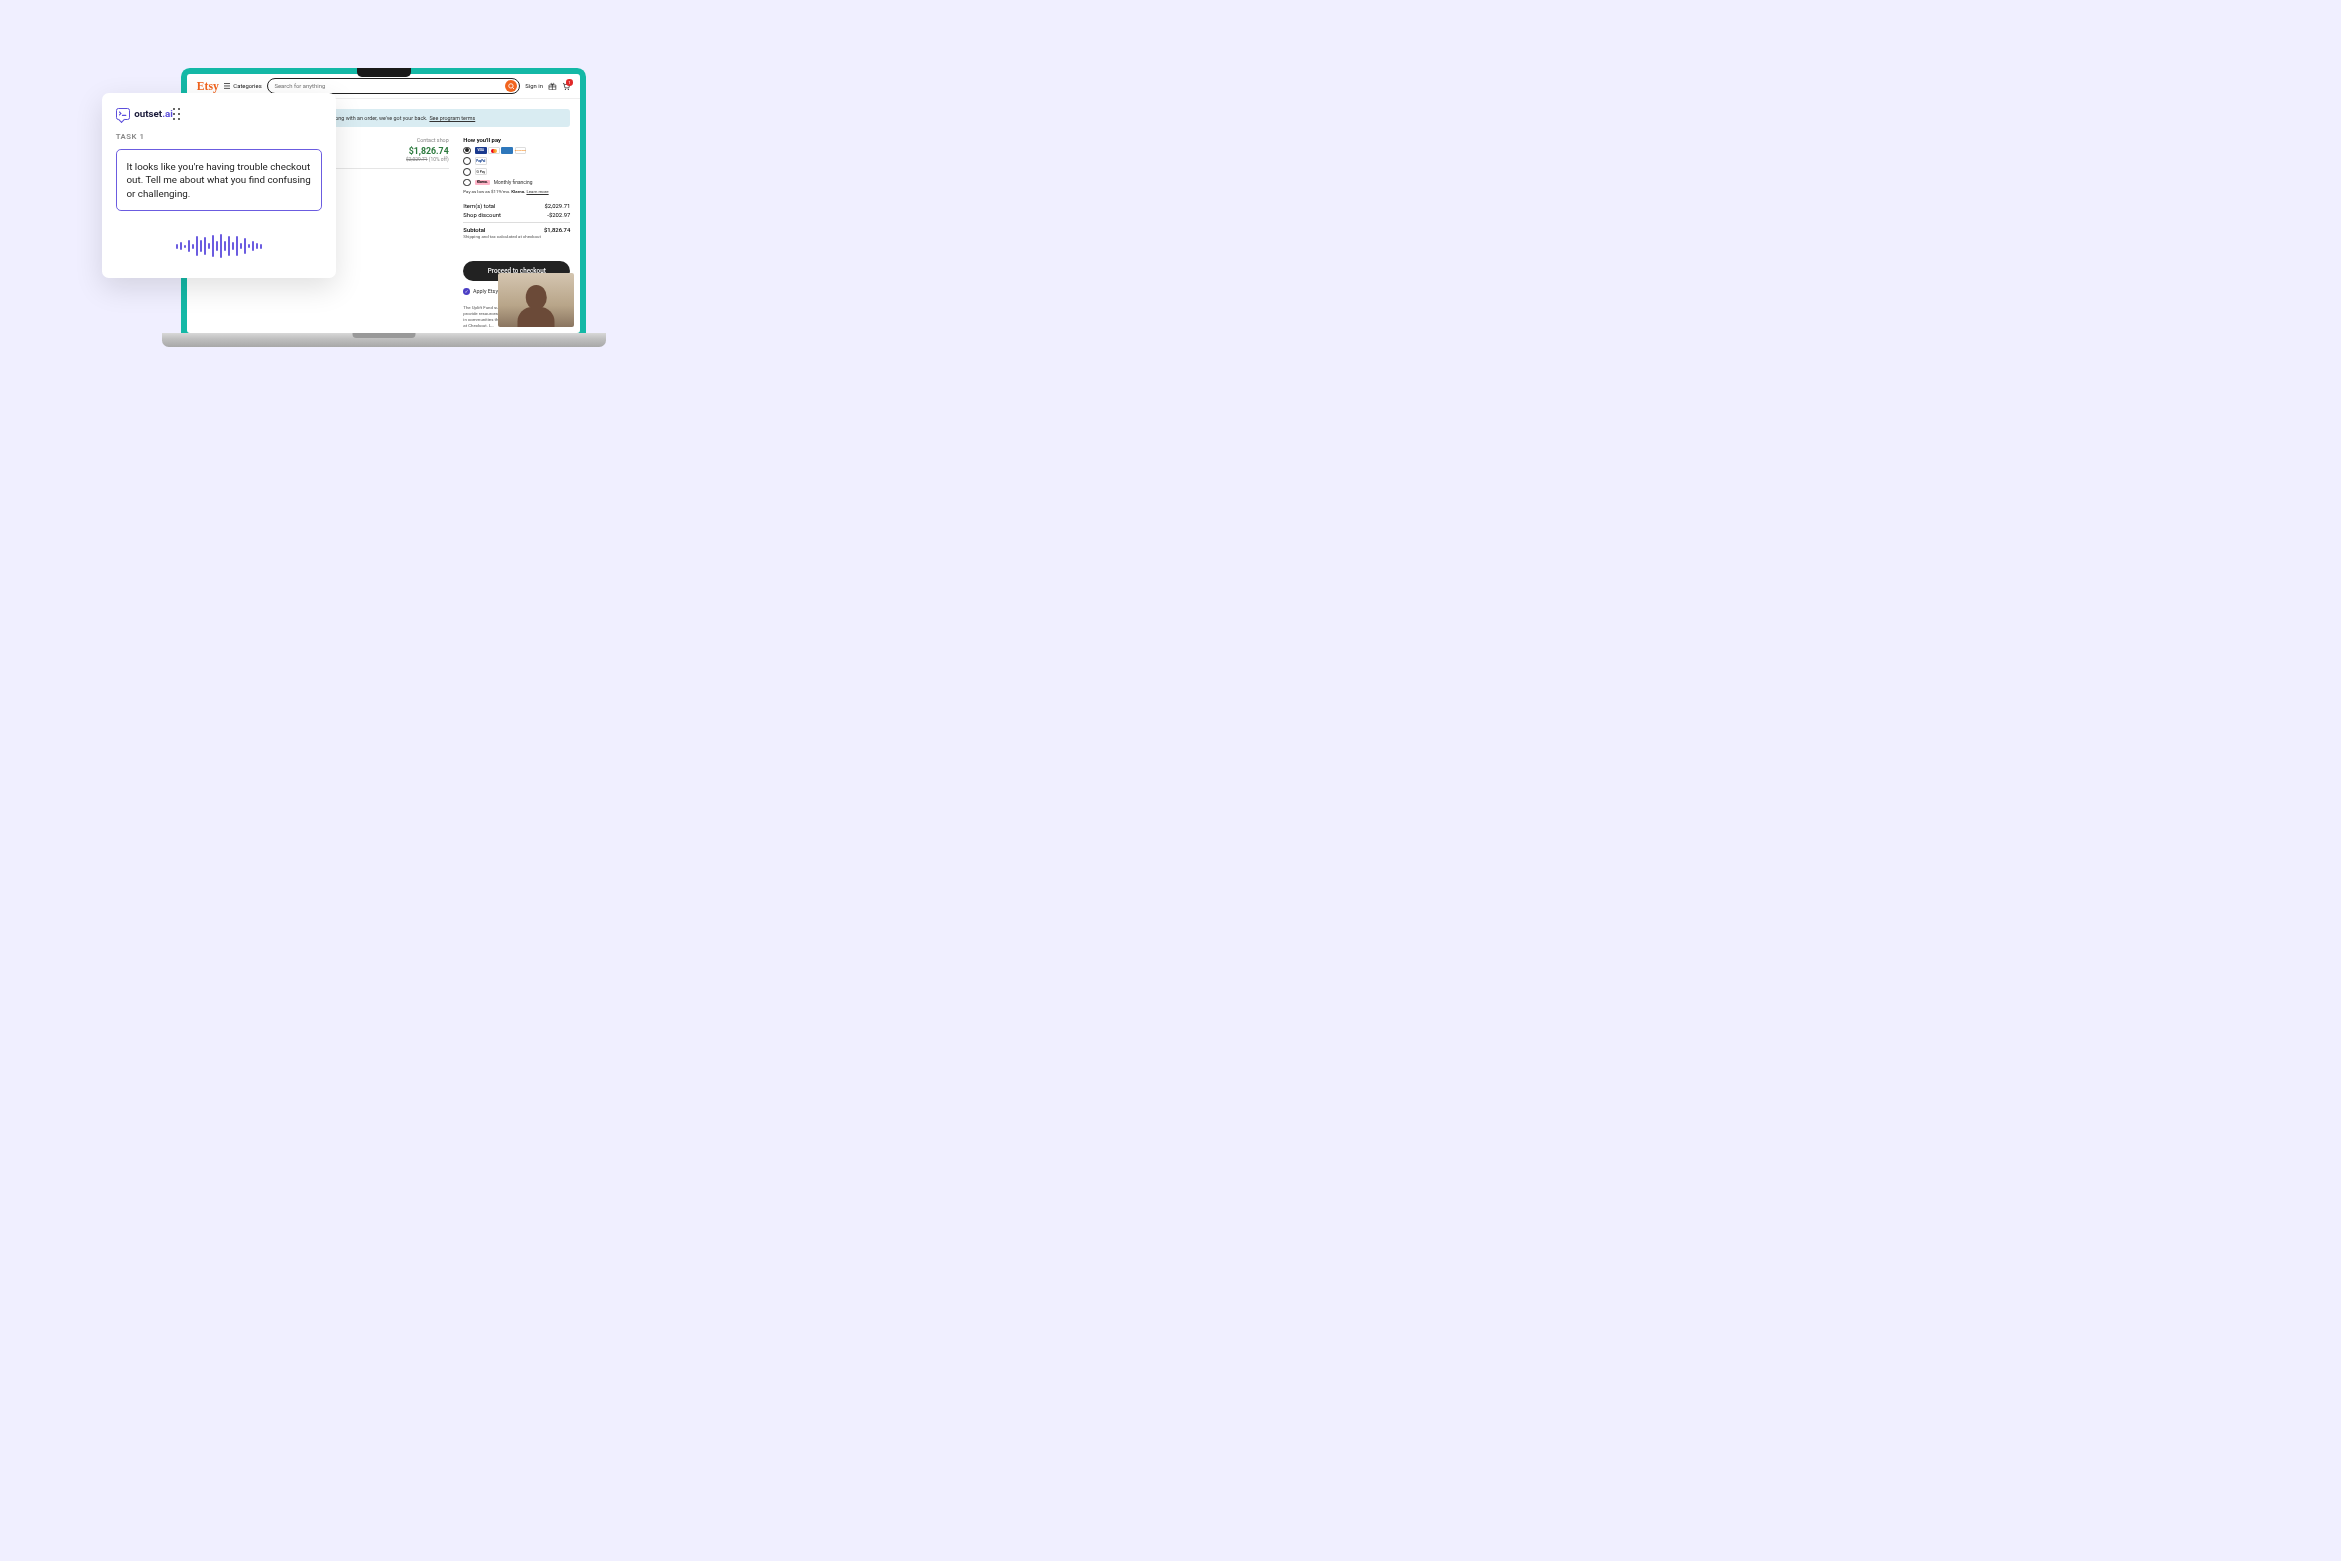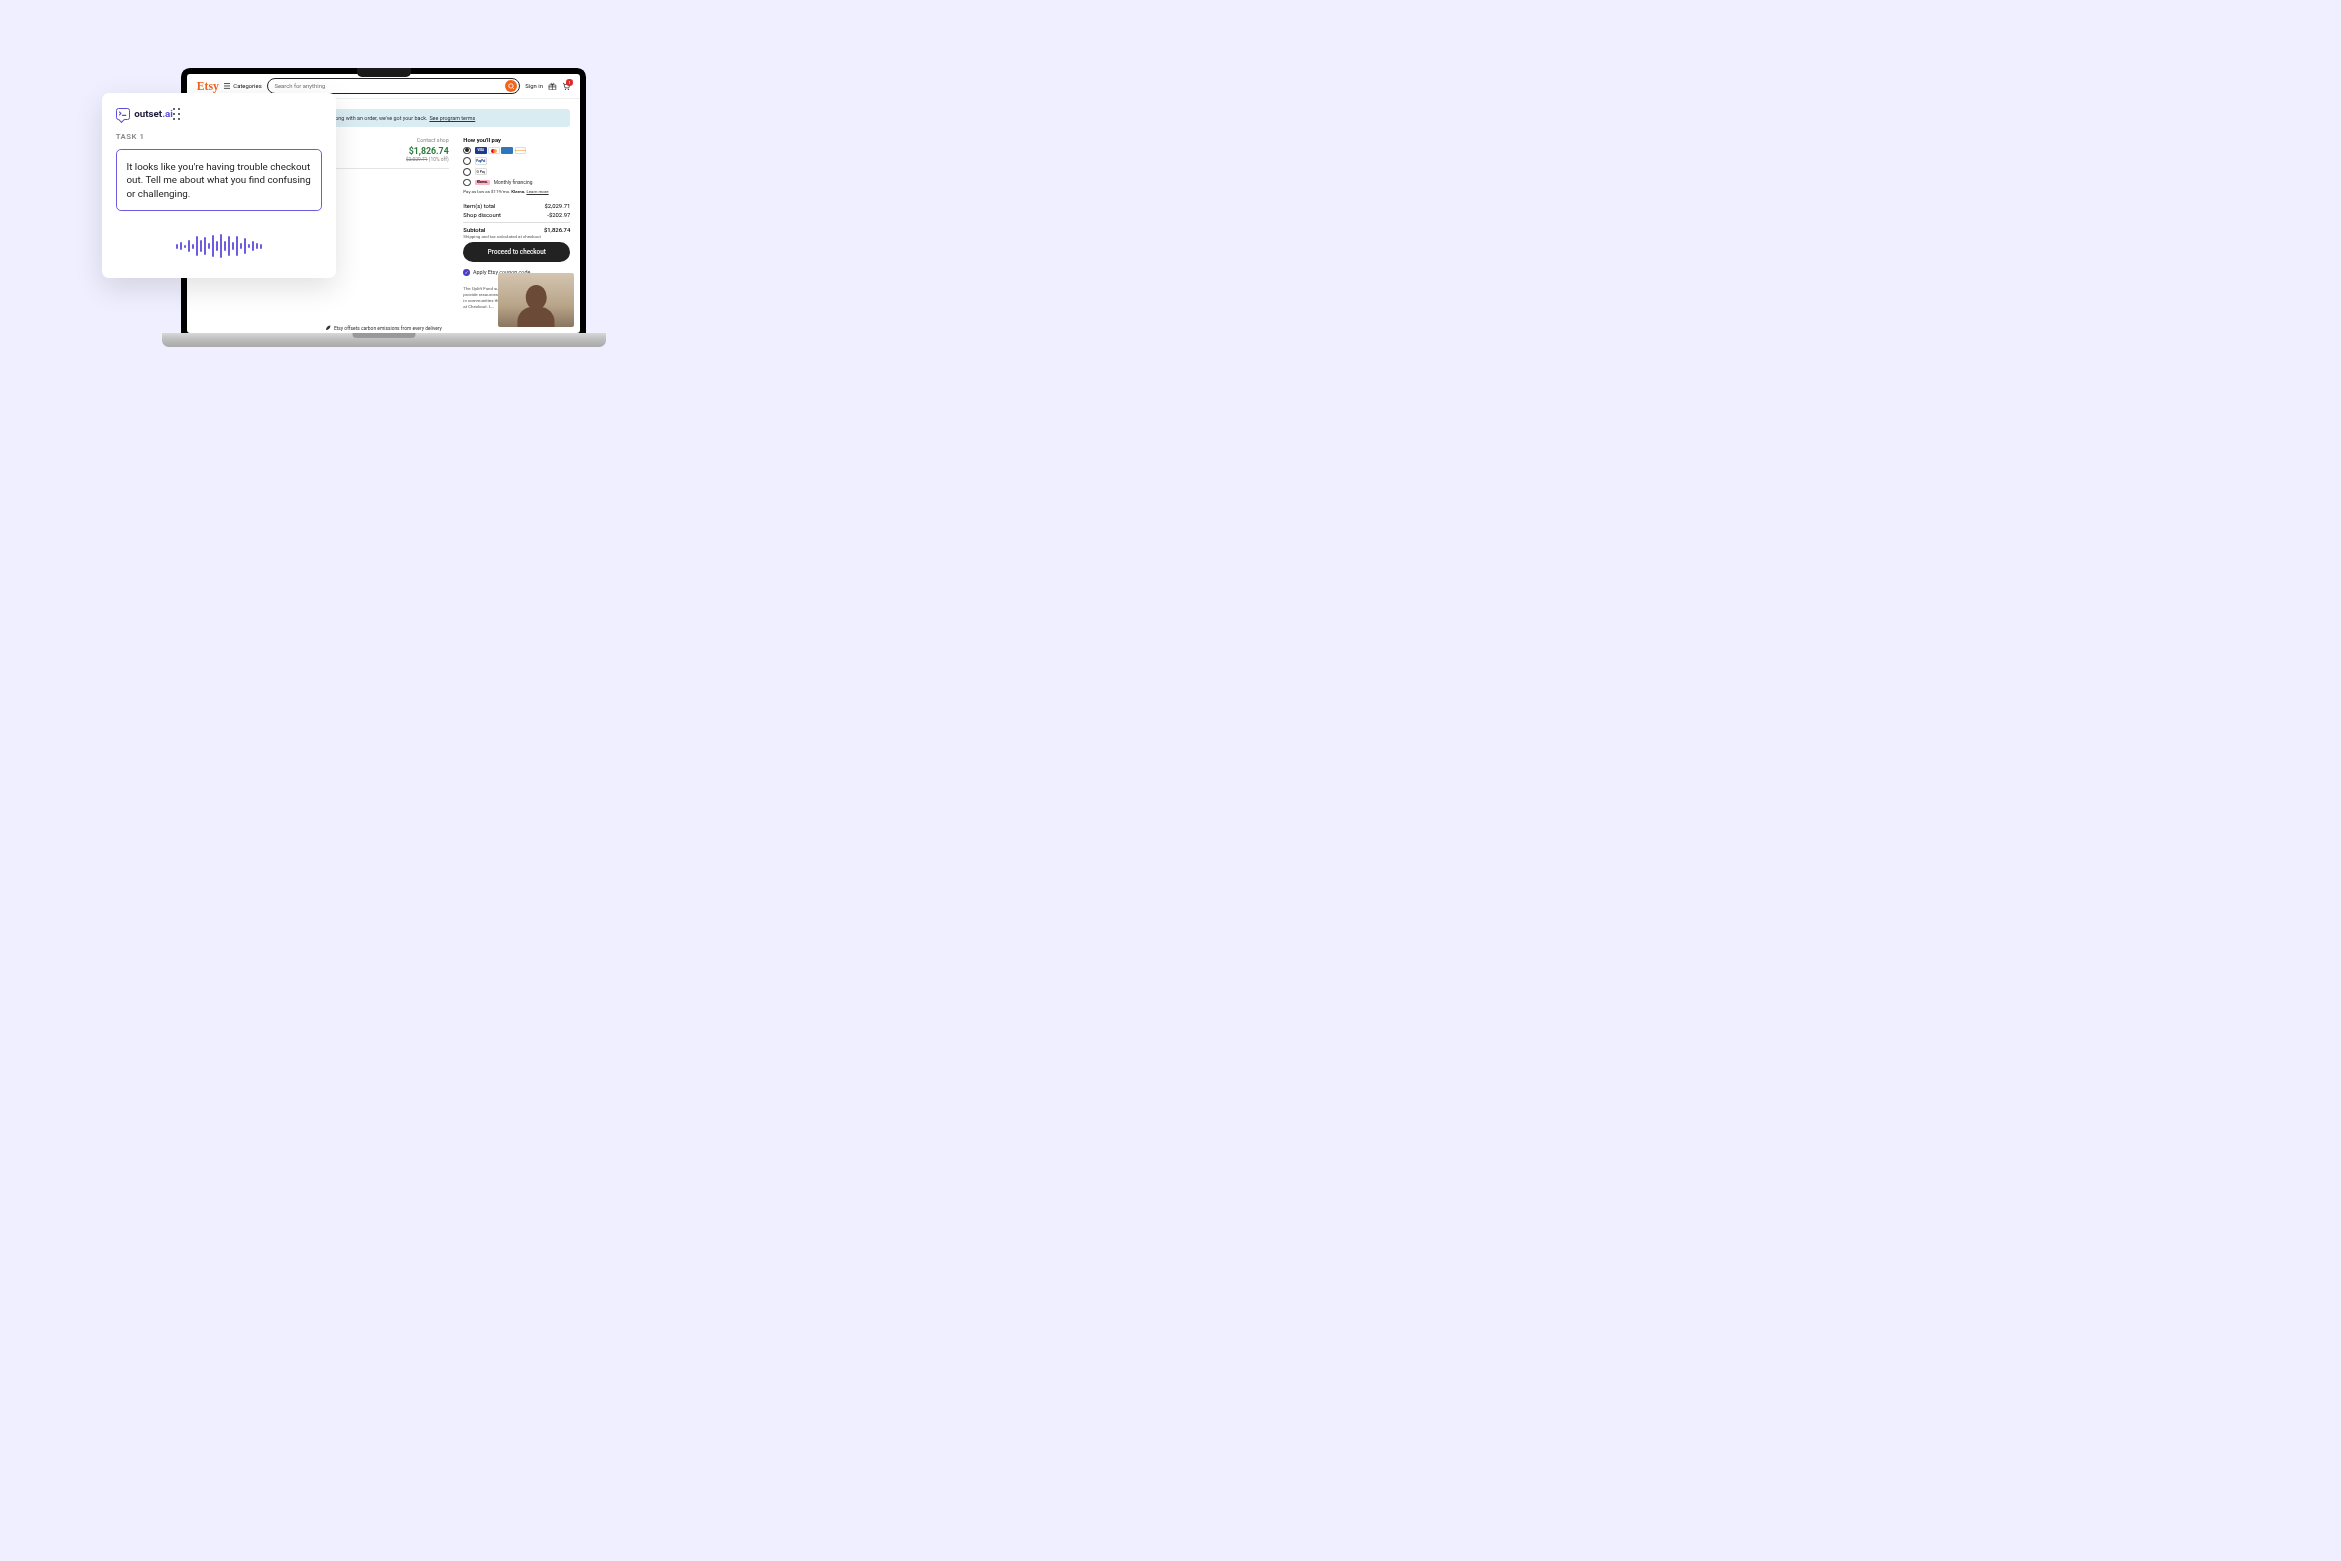--- a/index.html
+++ b/index.html
@@ -1,19 +1,19 @@
 <!DOCTYPE html>
 <html style="font-size:7.8px"><head>
 <meta charset="utf-8">
 <style>
 *{margin:0;padding:0;box-sizing:border-box;font-family:-apple-system,BlinkMacSystemFont,"Segoe UI",Roboto,Helvetica,Arial,sans-serif}
 body{background:#f0efff;width:703px;height:468px;position:relative;overflow:hidden}
 
 .laptop{position:absolute;left:181px;top:68px;width:405px}
-.screen-bezel{background:#000000;border-radius:8.8px 8.8px 0 0;padding:5.9px 5.9px 0 5.9px;position:relative}
+.screen-bezel{background:#14b8a6;border-radius:8.8px 8.8px 0 0;padding:5.9px 5.9px 0 5.9px;position:relative}
 .notch{position:absolute;top:0;left:50%;transform:translateX(-50%);width:54px;height:8.8px;background:#1a1a1a;border-radius:0 0 4.9px 4.9px;z-index:10}
 .screen{background:#fff;border-radius:2.9px;height:259px;overflow:hidden;position:relative}
 .laptop-base{height:13.7px;background:linear-gradient(180deg,#d8d8d8 0%,#c0c0c0 40%,#a8a8a8 100%);border-radius:0 0 6.8px 6.8px;margin:0 -19.5px;position:relative}
 .laptop-base::before{content:"";position:absolute;left:50%;top:0;transform:translateX(-50%);width:63px;height:4.9px;background:#999;border-radius:0 0 3.9px 3.9px}
 
 .etsy-header{display:flex;align-items:center;padding:3.9px 9.8px;gap:4.9px;border-bottom:0.5px solid #eee}
 .etsy-logo{font-family:Georgia,serif;font-weight:bold;color:#f1641e;font-size:11.7px}
 .categories{display:flex;align-items:center;gap:2.9px;cursor:pointer;font-size:5.9px;color:#222}
 .search-bar{flex:1;display:flex;align-items:center;border:1px solid #222;border-radius:14.6px;padding:2px 2px 2px 6.8px;height:16.6px}
 .search-bar input{border:none;outline:none;flex:1;font-size:5.9px;color:#888}
@@ -50,21 +50,21 @@
 .gpay{width:11.7px;height:7.3px;border:0.5px solid #ddd;border-radius:1px;background:#fff;display:flex;align-items:center;justify-content:center;font-size:3.4px}
 .klarna-tag{background:#ffb3c7;padding:0.5px 2px;font-size:3.4px;font-weight:bold;border-radius:1px;color:#000}
 .fin-text{font-size:4.9px;color:#333}
 .pay-sub{font-size:4.4px;color:#333;margin-top:2px}
 .pay-sub b{font-weight:bold}
 .pay-sub a{text-decoration:underline}
 .totals{margin-top:6.8px}
 .trow{display:flex;justify-content:space-between;font-size:5.9px;padding:1.5px 0}
 .sub-row{border-top:0.5px solid #ddd;margin-top:2.9px;padding-top:3.9px;font-weight:500}
 .ship-note{font-size:4.4px;color:#555}
-.checkout-btn{width:100%;background:#222;color:#fff;border:none;padding:5.9px;border-radius:11.7px;font-size:6.3px;font-weight:500;margin-top:3px;cursor:pointer}
+.checkout-btn{width:100%;background:#222;color:#fff;border:none;padding:5.9px;border-radius:11.7px;font-size:6.3px;font-weight:500;margin-top:22px;cursor:pointer}
 .coupon{display:flex;align-items:center;gap:2.9px;margin-top:6.8px;cursor:pointer}
 .coupon-icon{width:6.8px;height:6.8px;background:#4b3ec4;border-radius:50%;display:flex;align-items:center;justify-content:center;color:#fff;font-size:4.4px}
 .coupon span{font-size:5.4px;color:#333}
 .uplift{margin-top:9.8px;display:flex;gap:4.9px;font-size:4.4px;color:#555;line-height:1.4}
 .uplift-icon{font-size:11.7px}
 .carbon{text-align:center;font-size:4.9px;color:#333;margin:14.6px 0 6.8px;display:flex;align-items:center;justify-content:center;gap:2.9px}
 
 .video-call{position:absolute;right:5.9px;bottom:5.9px;width:76px;height:54px;background:linear-gradient(180deg,#d4c5b0 0%,#b8a589 60%,#8a7560 100%);border-radius:2px;overflow:hidden}
 .person{position:absolute;left:50%;bottom:0;transform:translateX(-50%);width:44px;height:46px}
 .person::before{content:"";position:absolute;left:50%;top:3.9px;transform:translateX(-50%);width:20.5px;height:24.4px;background:#6b4a38;border-radius:50% 50% 45% 45%}

